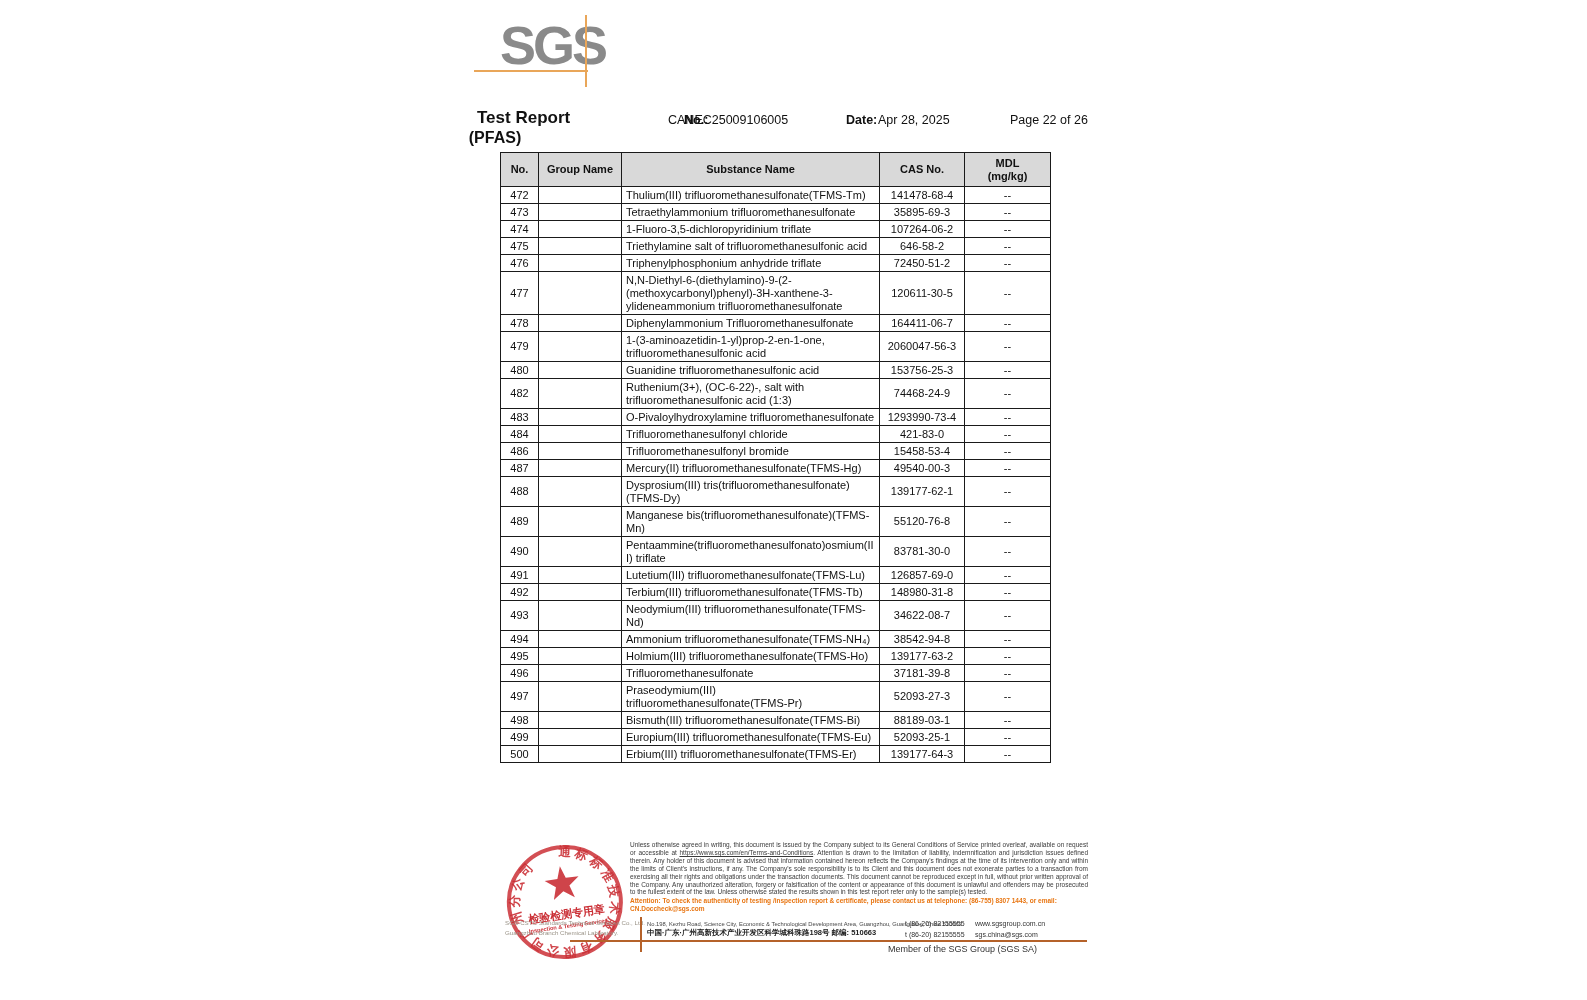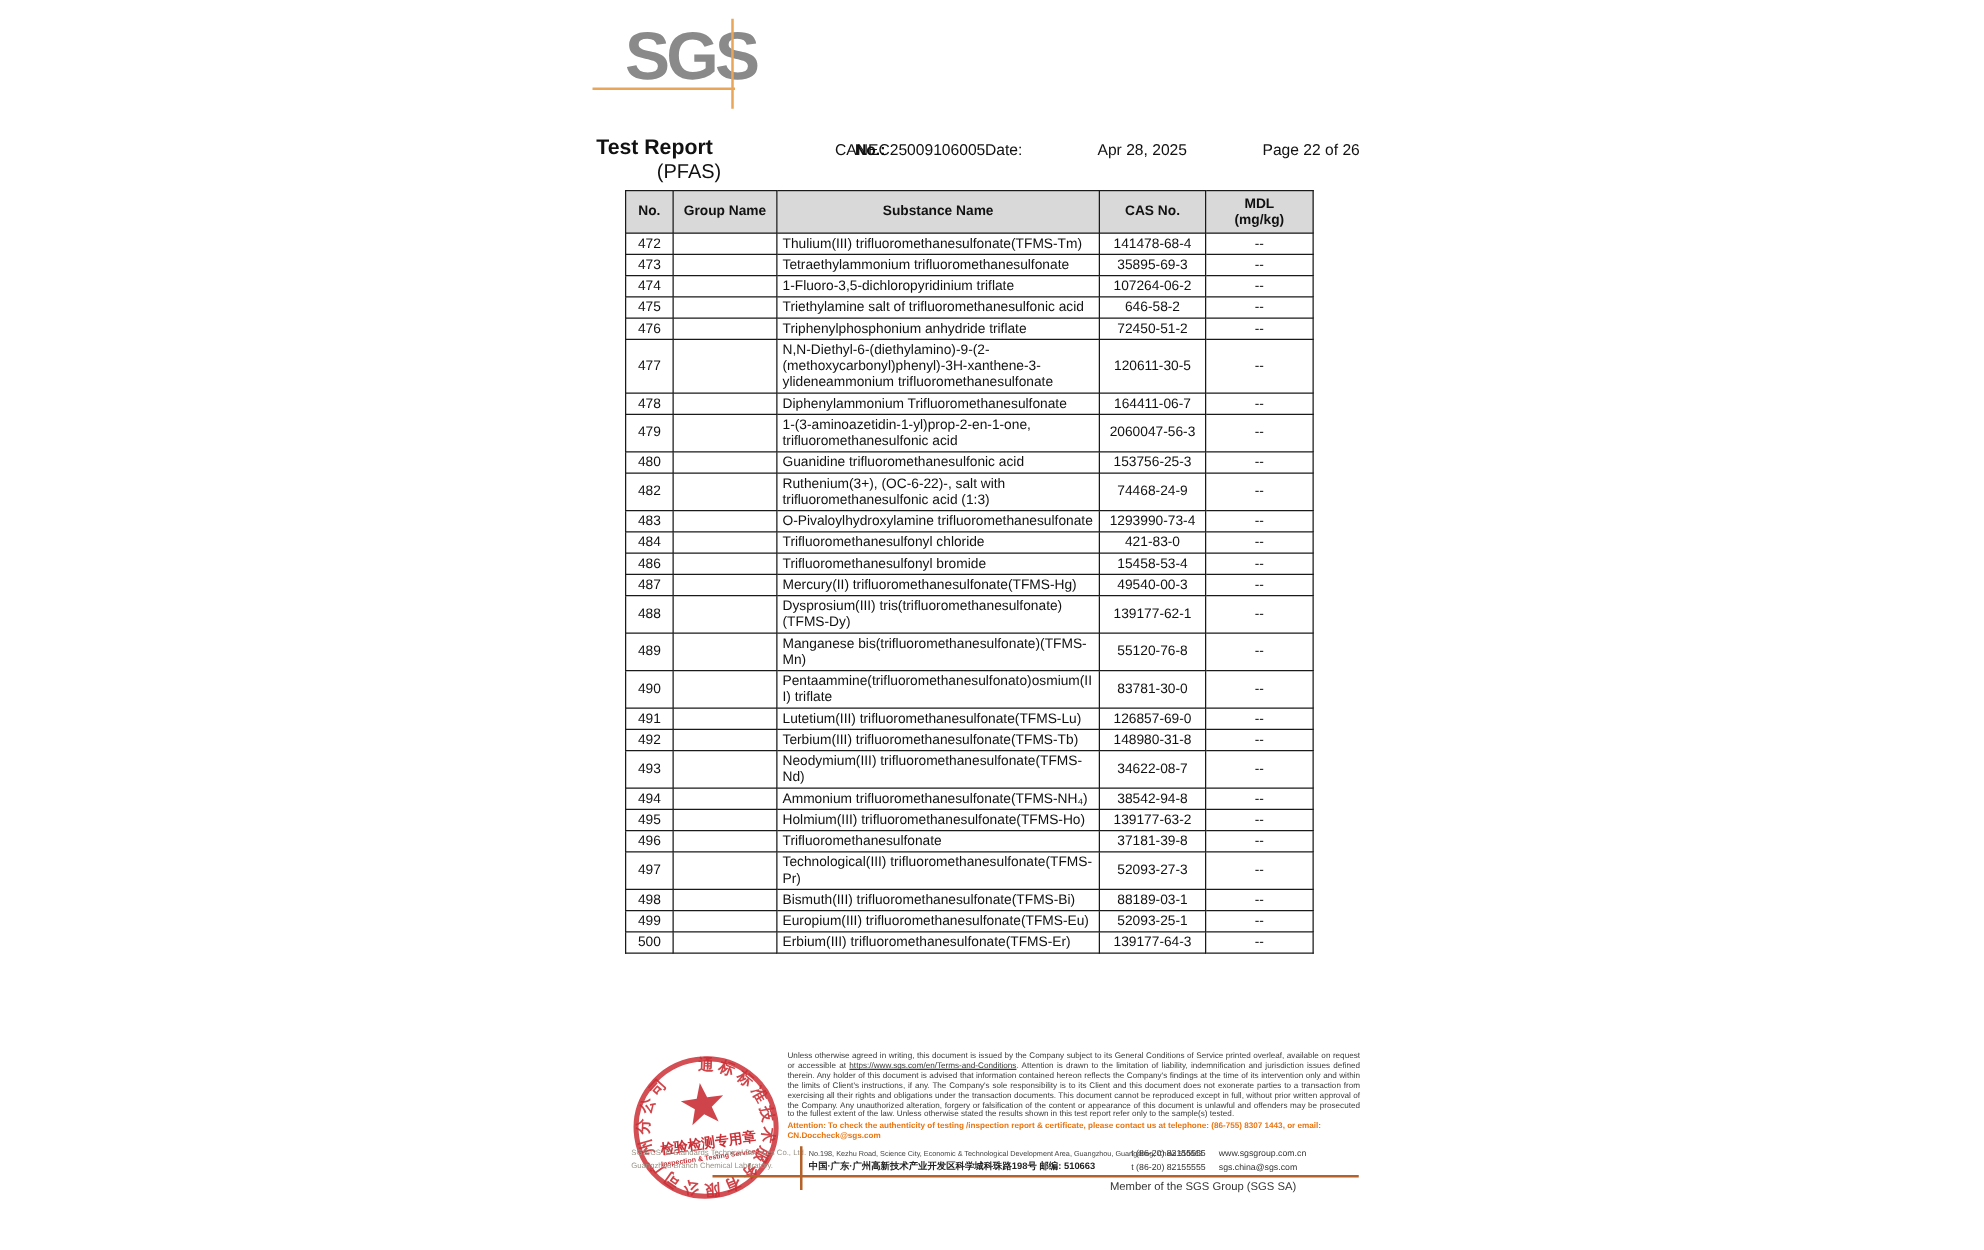--- a/index.html
+++ b/index.html
@@ -7,25 +7,25 @@
           font-family:"Liberation Sans", sans-serif;color:#111;}
 
   
   .logo-text{position:absolute;left:500px;top:14px;font-size:54px;font-weight:800;
              letter-spacing:-3px;color:#8a8a8a;font-family:"Liberation Sans",sans-serif;}
   .logo-hline{position:absolute;left:474px;top:70px;width:114px;height:2px;background:#e9a659;}
   .logo-vline{position:absolute;left:585px;top:15px;width:2px;height:72px;background:#e9a659;}
 
   
   .title1{position:absolute;left:477px;top:108px;font-size:17px;font-weight:bold;}
-  .title2{position:absolute;left:485px;top:129px;width:92px;text-align:right;font-size:16px;font-weight:normal;}
+  .title2{position:absolute;left:449px;top:129px;width:92px;text-align:center;font-size:16px;font-weight:bold;}
   .meta{position:absolute;top:113px;font-size:12.5px;white-space:nowrap;}
   .m-no-label{left:636px;font-weight:bold;padding-left:48px;}
   .m-no-value{left:668px;}
-  .m-date-label{left:788px;font-weight:normal;}
+  .m-date-label{left:846px;font-weight:bold;}
   .m-date-value{left:878px;}
   .m-page{left:1010px;}
 
   
   table.subst{position:absolute;left:500px;top:152px;width:550px;border-collapse:collapse;
               table-layout:fixed;}
   table.subst th, table.subst td{border:1px solid #1a1a1a;}
   table.subst th{background:#d9d9d9;font-size:11px;font-weight:bold;text-align:center;
                  height:33px;padding:0 2px;line-height:13px;}
   table.subst td{font-size:11px;line-height:13px;padding:1.5px 4px;vertical-align:middle;}
@@ -252,21 +252,21 @@
         <tr>
           <td class="col-no">496</td>
           <td class="col-group"></td>
           <td class="col-substance">Trifluoromethanesulfonate</td>
           <td class="col-cas">37181-39-8</td>
           <td class="col-mdl">--</td>
         </tr>
         <tr>
           <td class="col-no">497</td>
           <td class="col-group"></td>
-          <td class="col-substance">Technological(III) trifluoromethanesulfonate(TFMS-Pr)</td>
+          <td class="col-substance">Praseodymium(III) trifluoromethanesulfonate(TFMS-Pr)</td>
           <td class="col-cas">52093-27-3</td>
           <td class="col-mdl">--</td>
         </tr>
         <tr>
           <td class="col-no">498</td>
           <td class="col-group"></td>
           <td class="col-substance">Bismuth(III) trifluoromethanesulfonate(TFMS-Bi)</td>
           <td class="col-cas">88189-03-1</td>
           <td class="col-mdl">--</td>
         </tr>

